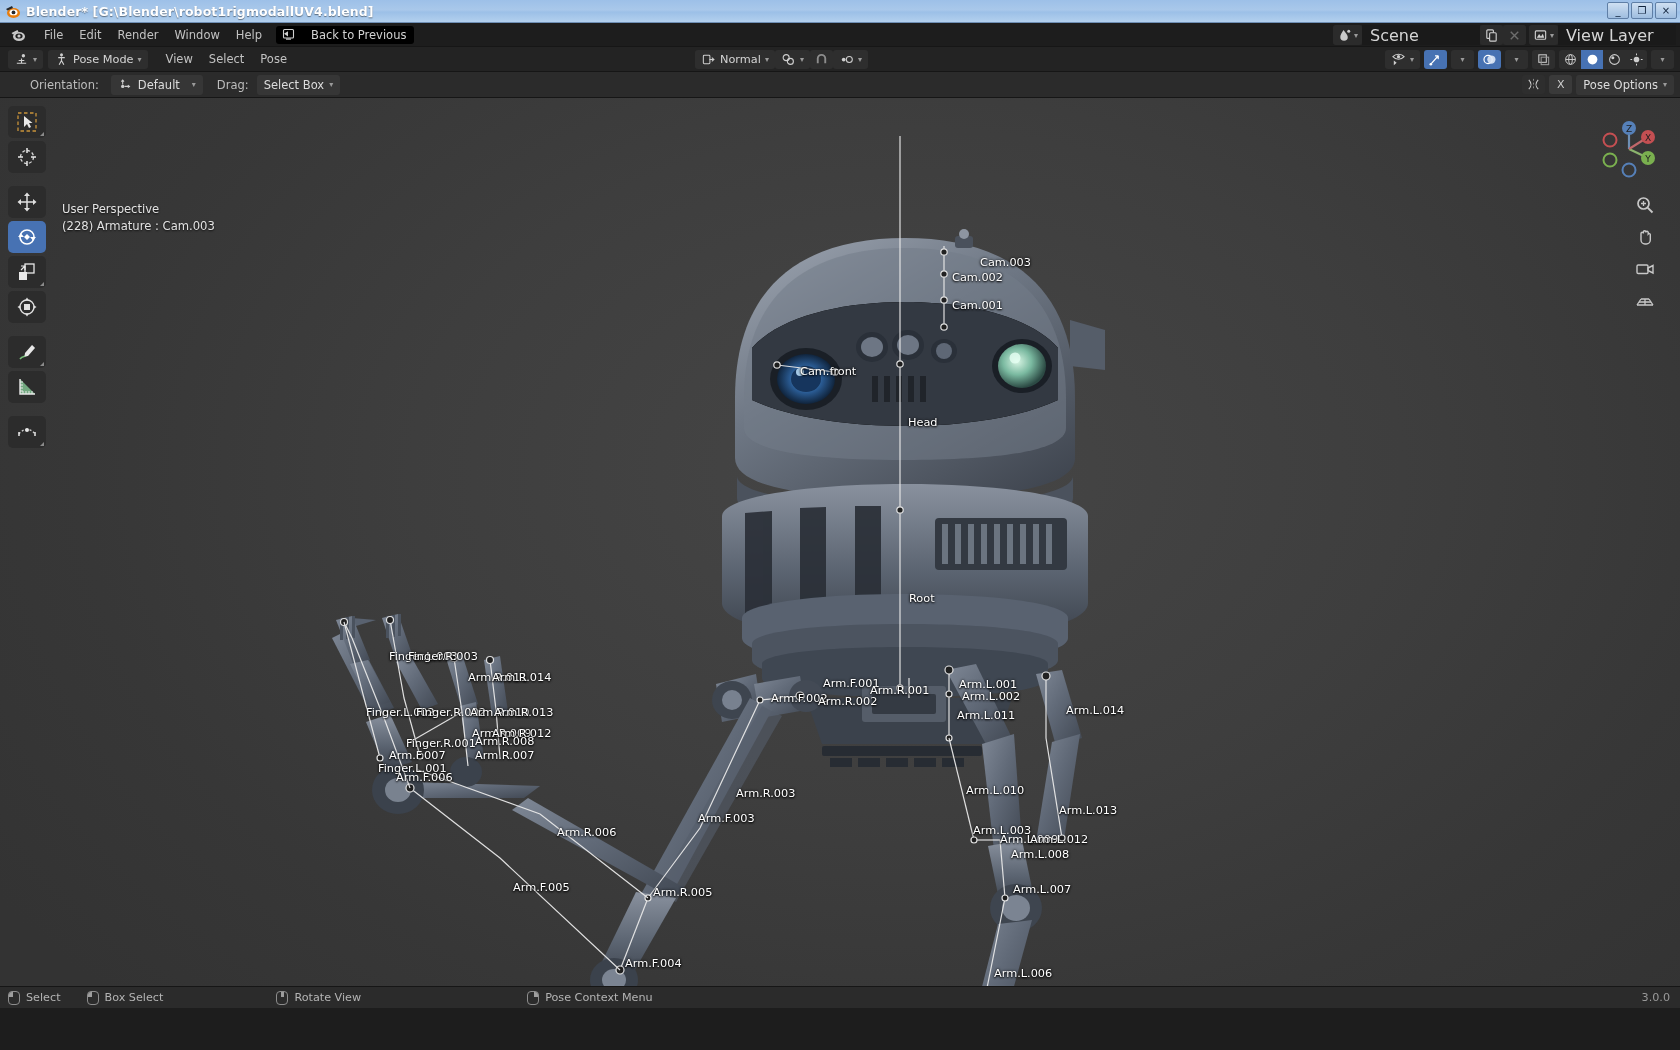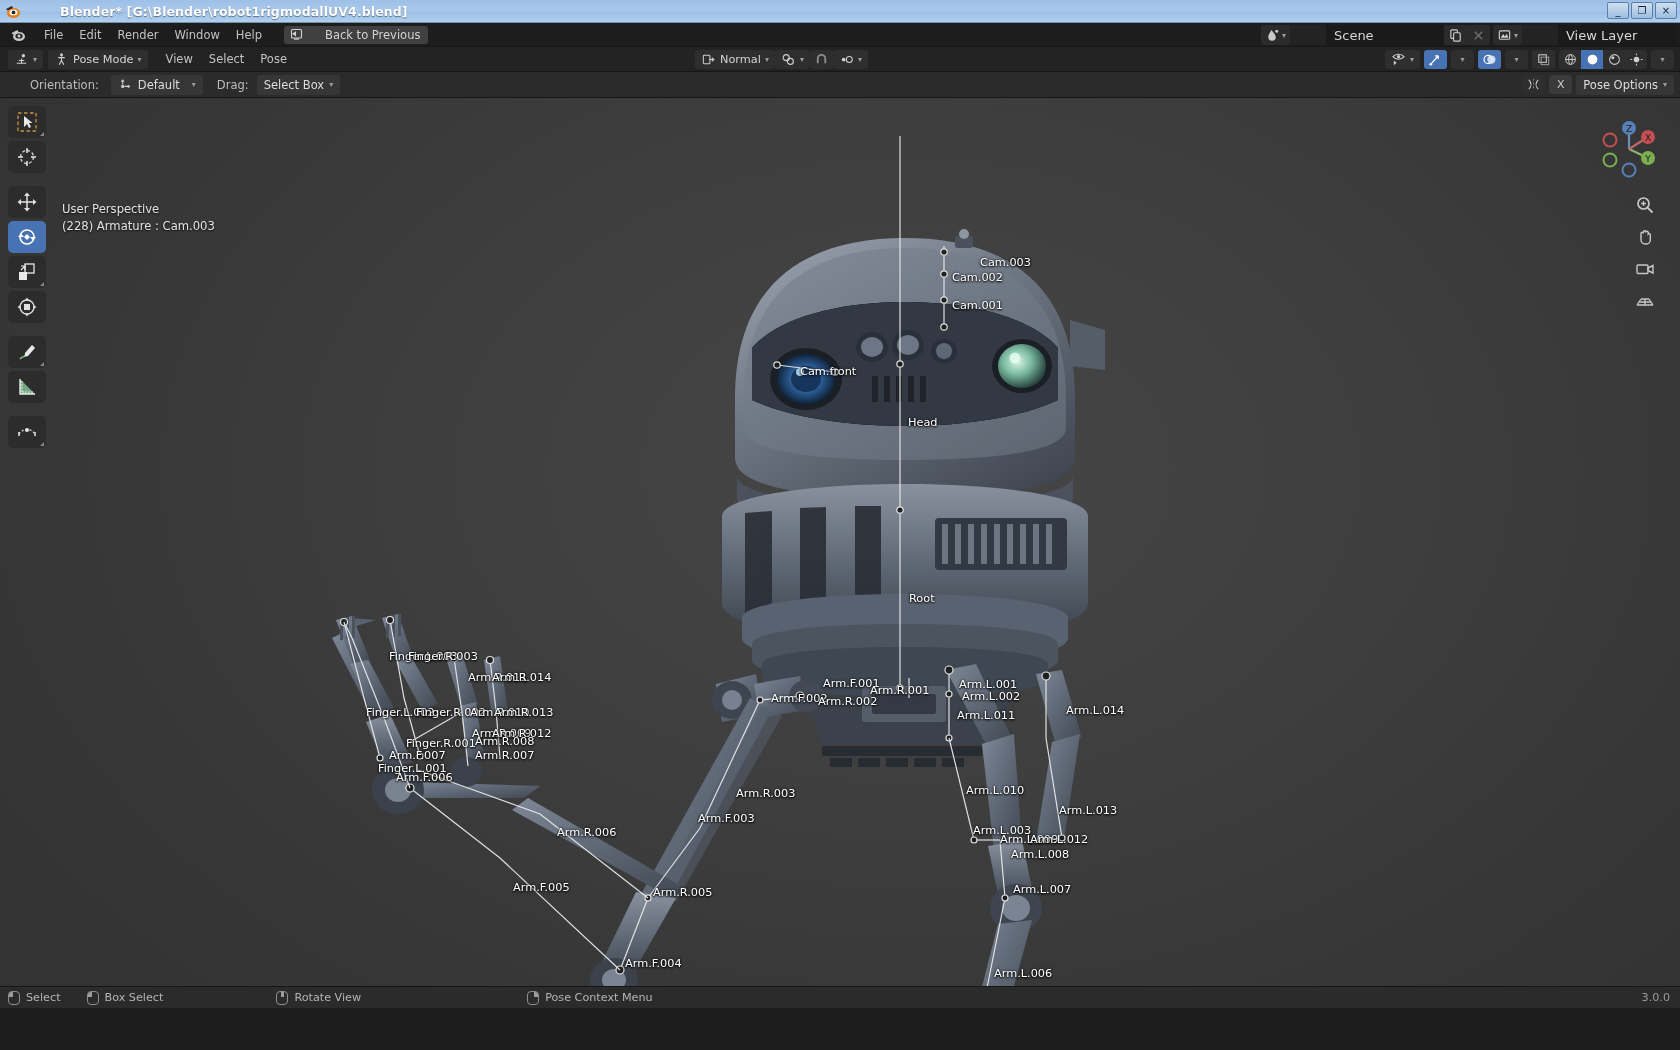--- a/index.html
+++ b/index.html
@@ -5,43 +5,42 @@
   * { box-sizing: border-box; margin:0; padding:0; }
   html,body { width:1680px; height:1050px; overflow:hidden; background:#1d1d1d;
     font-family:"DejaVu Sans", sans-serif; }
 
   
   #titlebar{
     height:23px; width:100%;
     background:linear-gradient(to bottom,#9dc0e8 0%,#a9c8ea 45%,#9cc0e7 55%,#b3d0ee 100%);
     display:flex; align-items:center; position:relative;
     border-bottom:1px solid #6f8fb5;
-    gap:34px;
   }
   #titlebar .blenderlogo{ width:18px;height:18px;margin-left:4px;margin-right:4px; }
   #titlebar .ttext{ font-size:12.5px; font-weight:bold; color:#ffffff;
     text-shadow:0 1px 1px rgba(0,0,0,.45); letter-spacing:.1px; }
   .wbtns{ position:absolute; right:3px; top:2px; display:flex; gap:2px;}
   .wbtn{ width:22px;height:17px;background:linear-gradient(to bottom,#cfe0f2,#9ebddf);
     border:1px solid #5f7fa6; border-radius:2px; display:flex;align-items:center;justify-content:center;
     font-size:10px;color:#10233c;}
 
   
   #topbar{ height:24px; background:#1d1d1d; display:flex; align-items:center;
     border-bottom:1px solid #161616; position:relative;}
   .tb-logo{ width:22px;height:16px;margin:0 6px 0 8px;}
   .menu-item{ font-size:11.5px; color:#c2c2c2; padding:3px 8px; cursor:default;}
-  .backbtn{ display:flex;align-items:center;gap:22px; background:#404040; border-radius:3px;
-    padding:2px 8px 2px 5px; margin-left:14px; font-size:11.5px;color:#d2d2d2;}
+  .backbtn{ display:flex;align-items:center;gap:16px; background:#000000; border-radius:3px;
+    padding:2px 8px 2px 5px; margin-left:6px; font-size:11.5px;color:#d2d2d2;}
   .tb-right{ position:absolute; right:4px; top:2px; display:flex; align-items:center; gap:3px;}
   .fieldbox{ display:flex;align-items:center; background:#232323; border-radius:3px; height:20px;}
   .iconbtn{ display:flex;align-items:center;gap:2px; background:#2b2b2b;border-radius:3px;
     height:20px;padding:0 4px;}
   .sel-name{ background:#1a1a1a; height:20px; display:flex; align-items:center;
-    padding:0 10px 0 8px; font-size:13px;color:#d6d6d6; min-width:118px;margin-left:36px;}
+    padding:0 10px 0 8px; font-size:16px;color:#d6d6d6; min-width:118px;}
   .mini-ic{ width:15px;height:15px;display:inline-block;}
   .chev{ font-size:8px;color:#9a9a9a; }
 
   
   #vpheader{ height:25px;background:#232323;display:flex;align-items:center;position:relative;
     border-bottom:1px solid #161616;}
   .hdrbtn{ display:flex;align-items:center;gap:4px;background:#2e2e2e;border-radius:3px;
     height:19px;padding:0 6px;font-size:11.3px;color:#d4d4d4;}
   .tgl{ width:23px;height:19px;background:#2e2e2e;border-radius:3px;display:flex;
     align-items:center;justify-content:center;}

